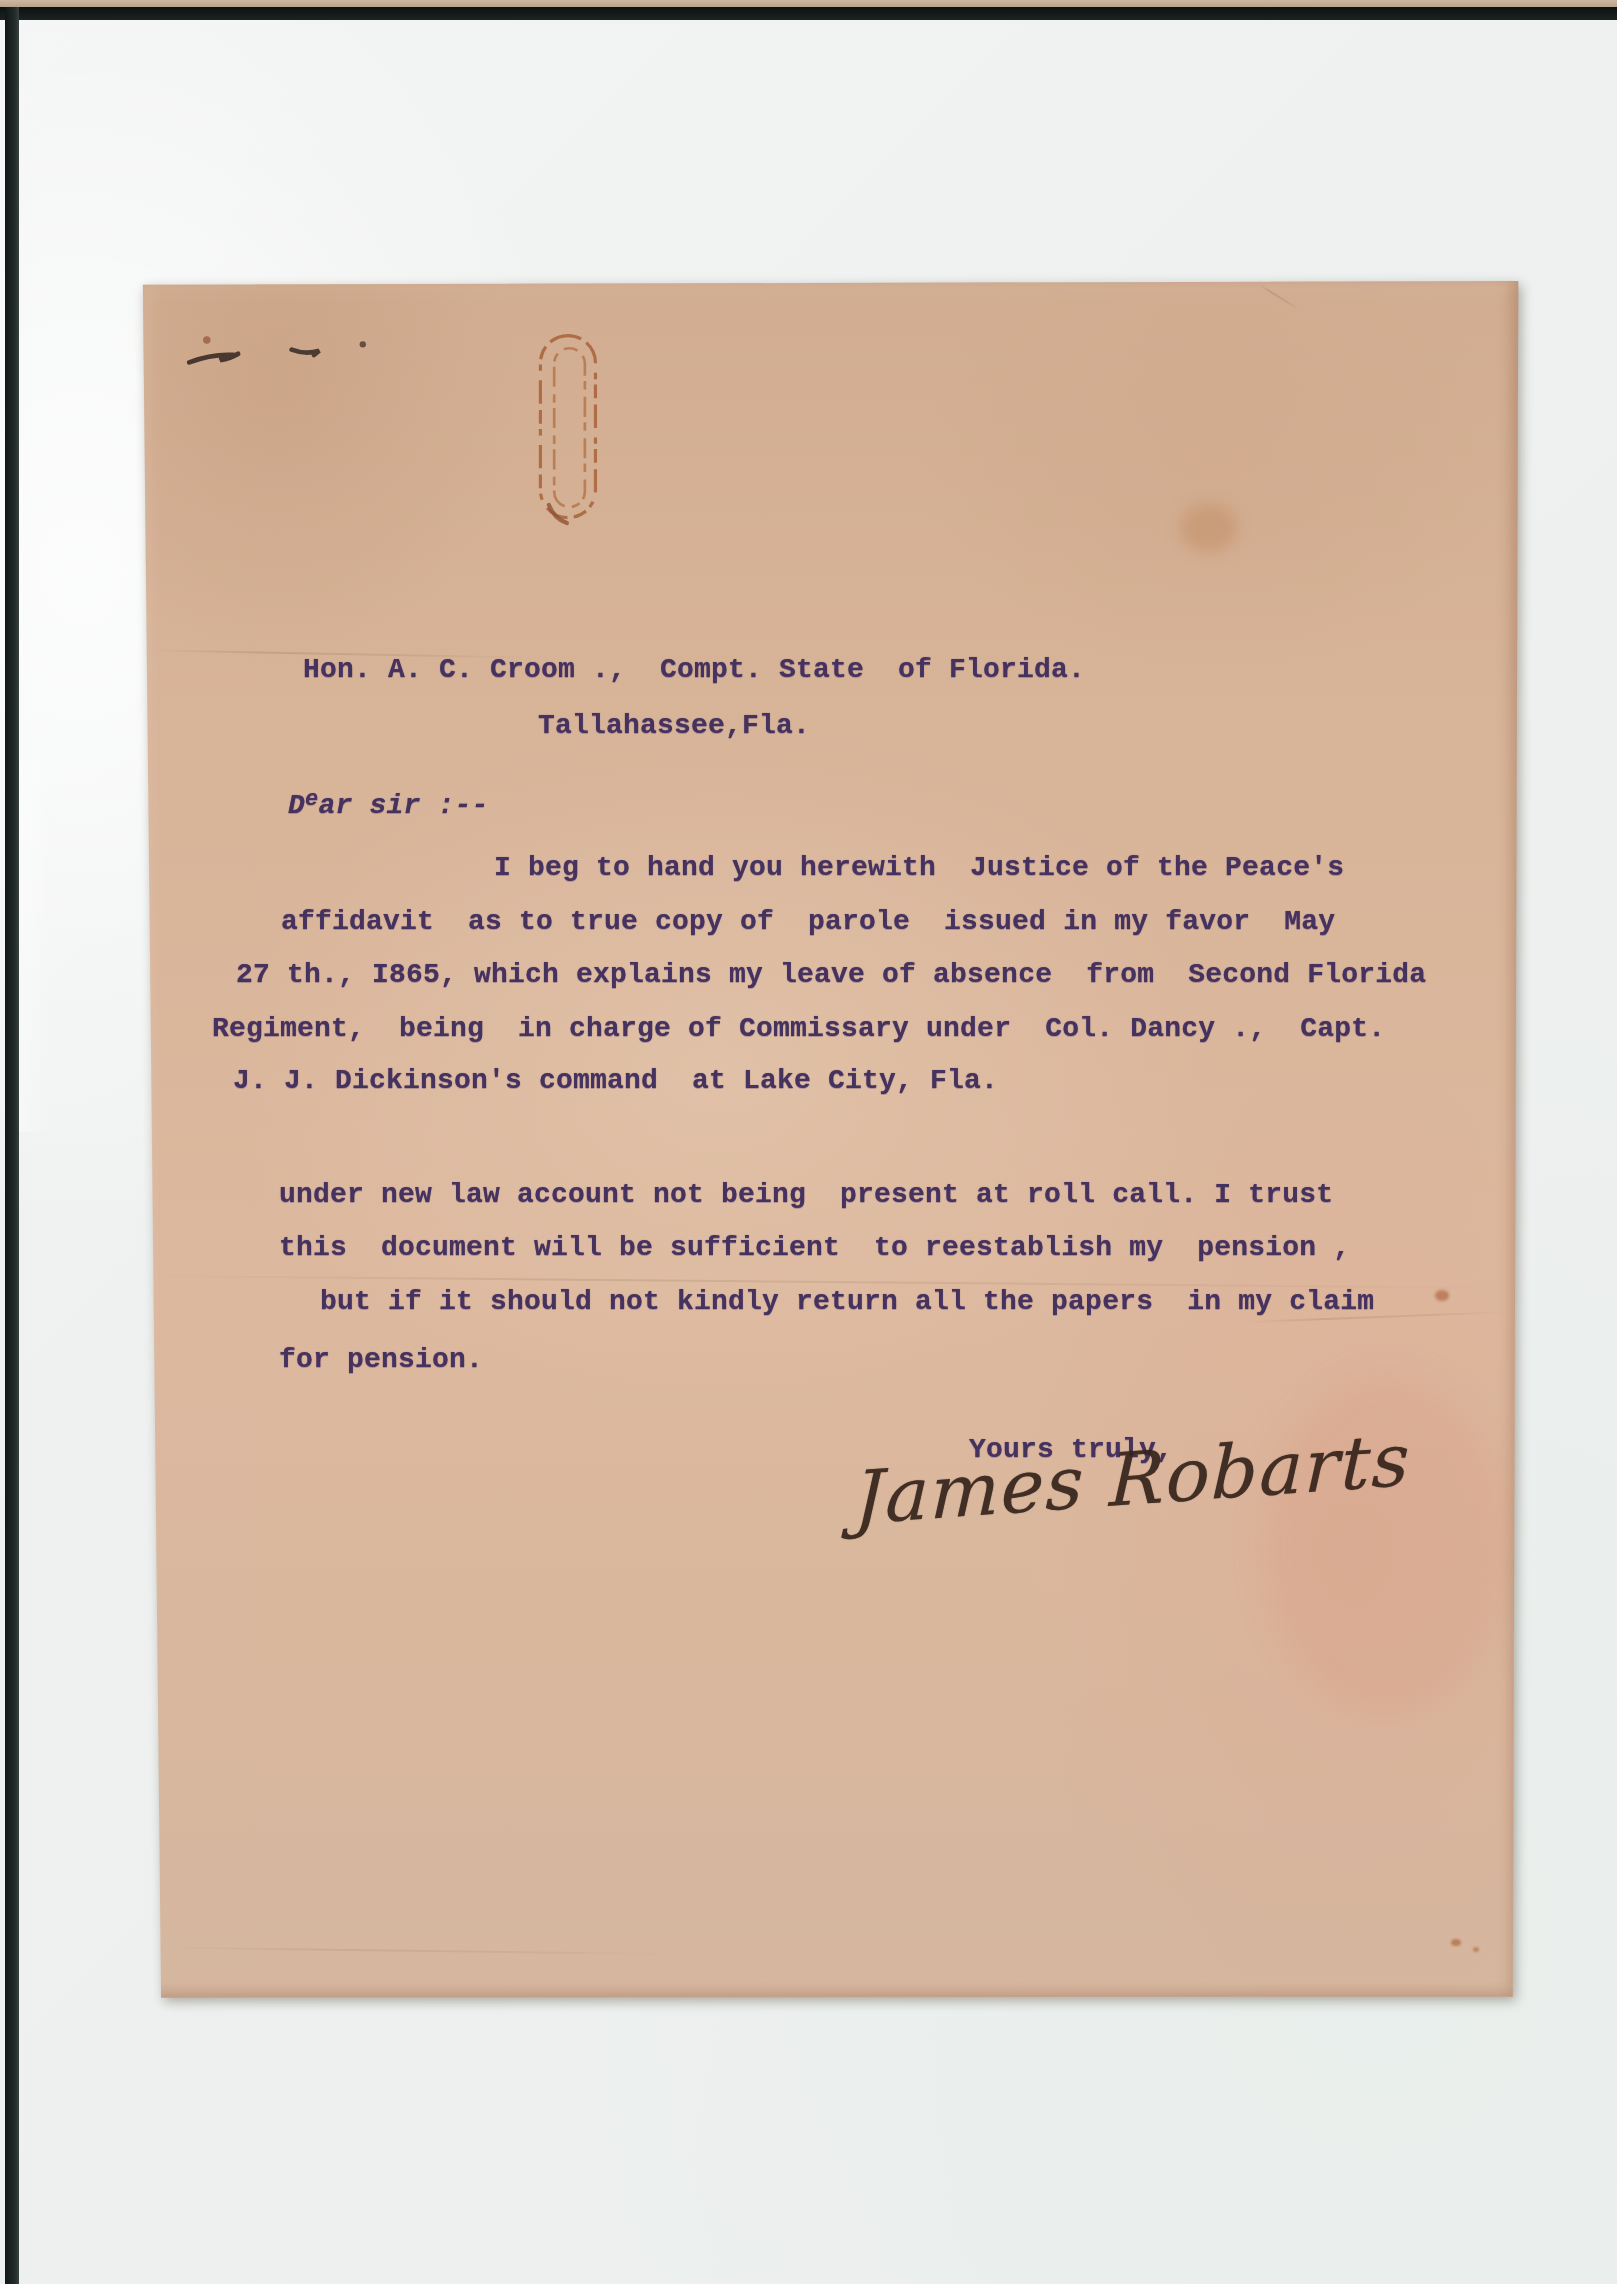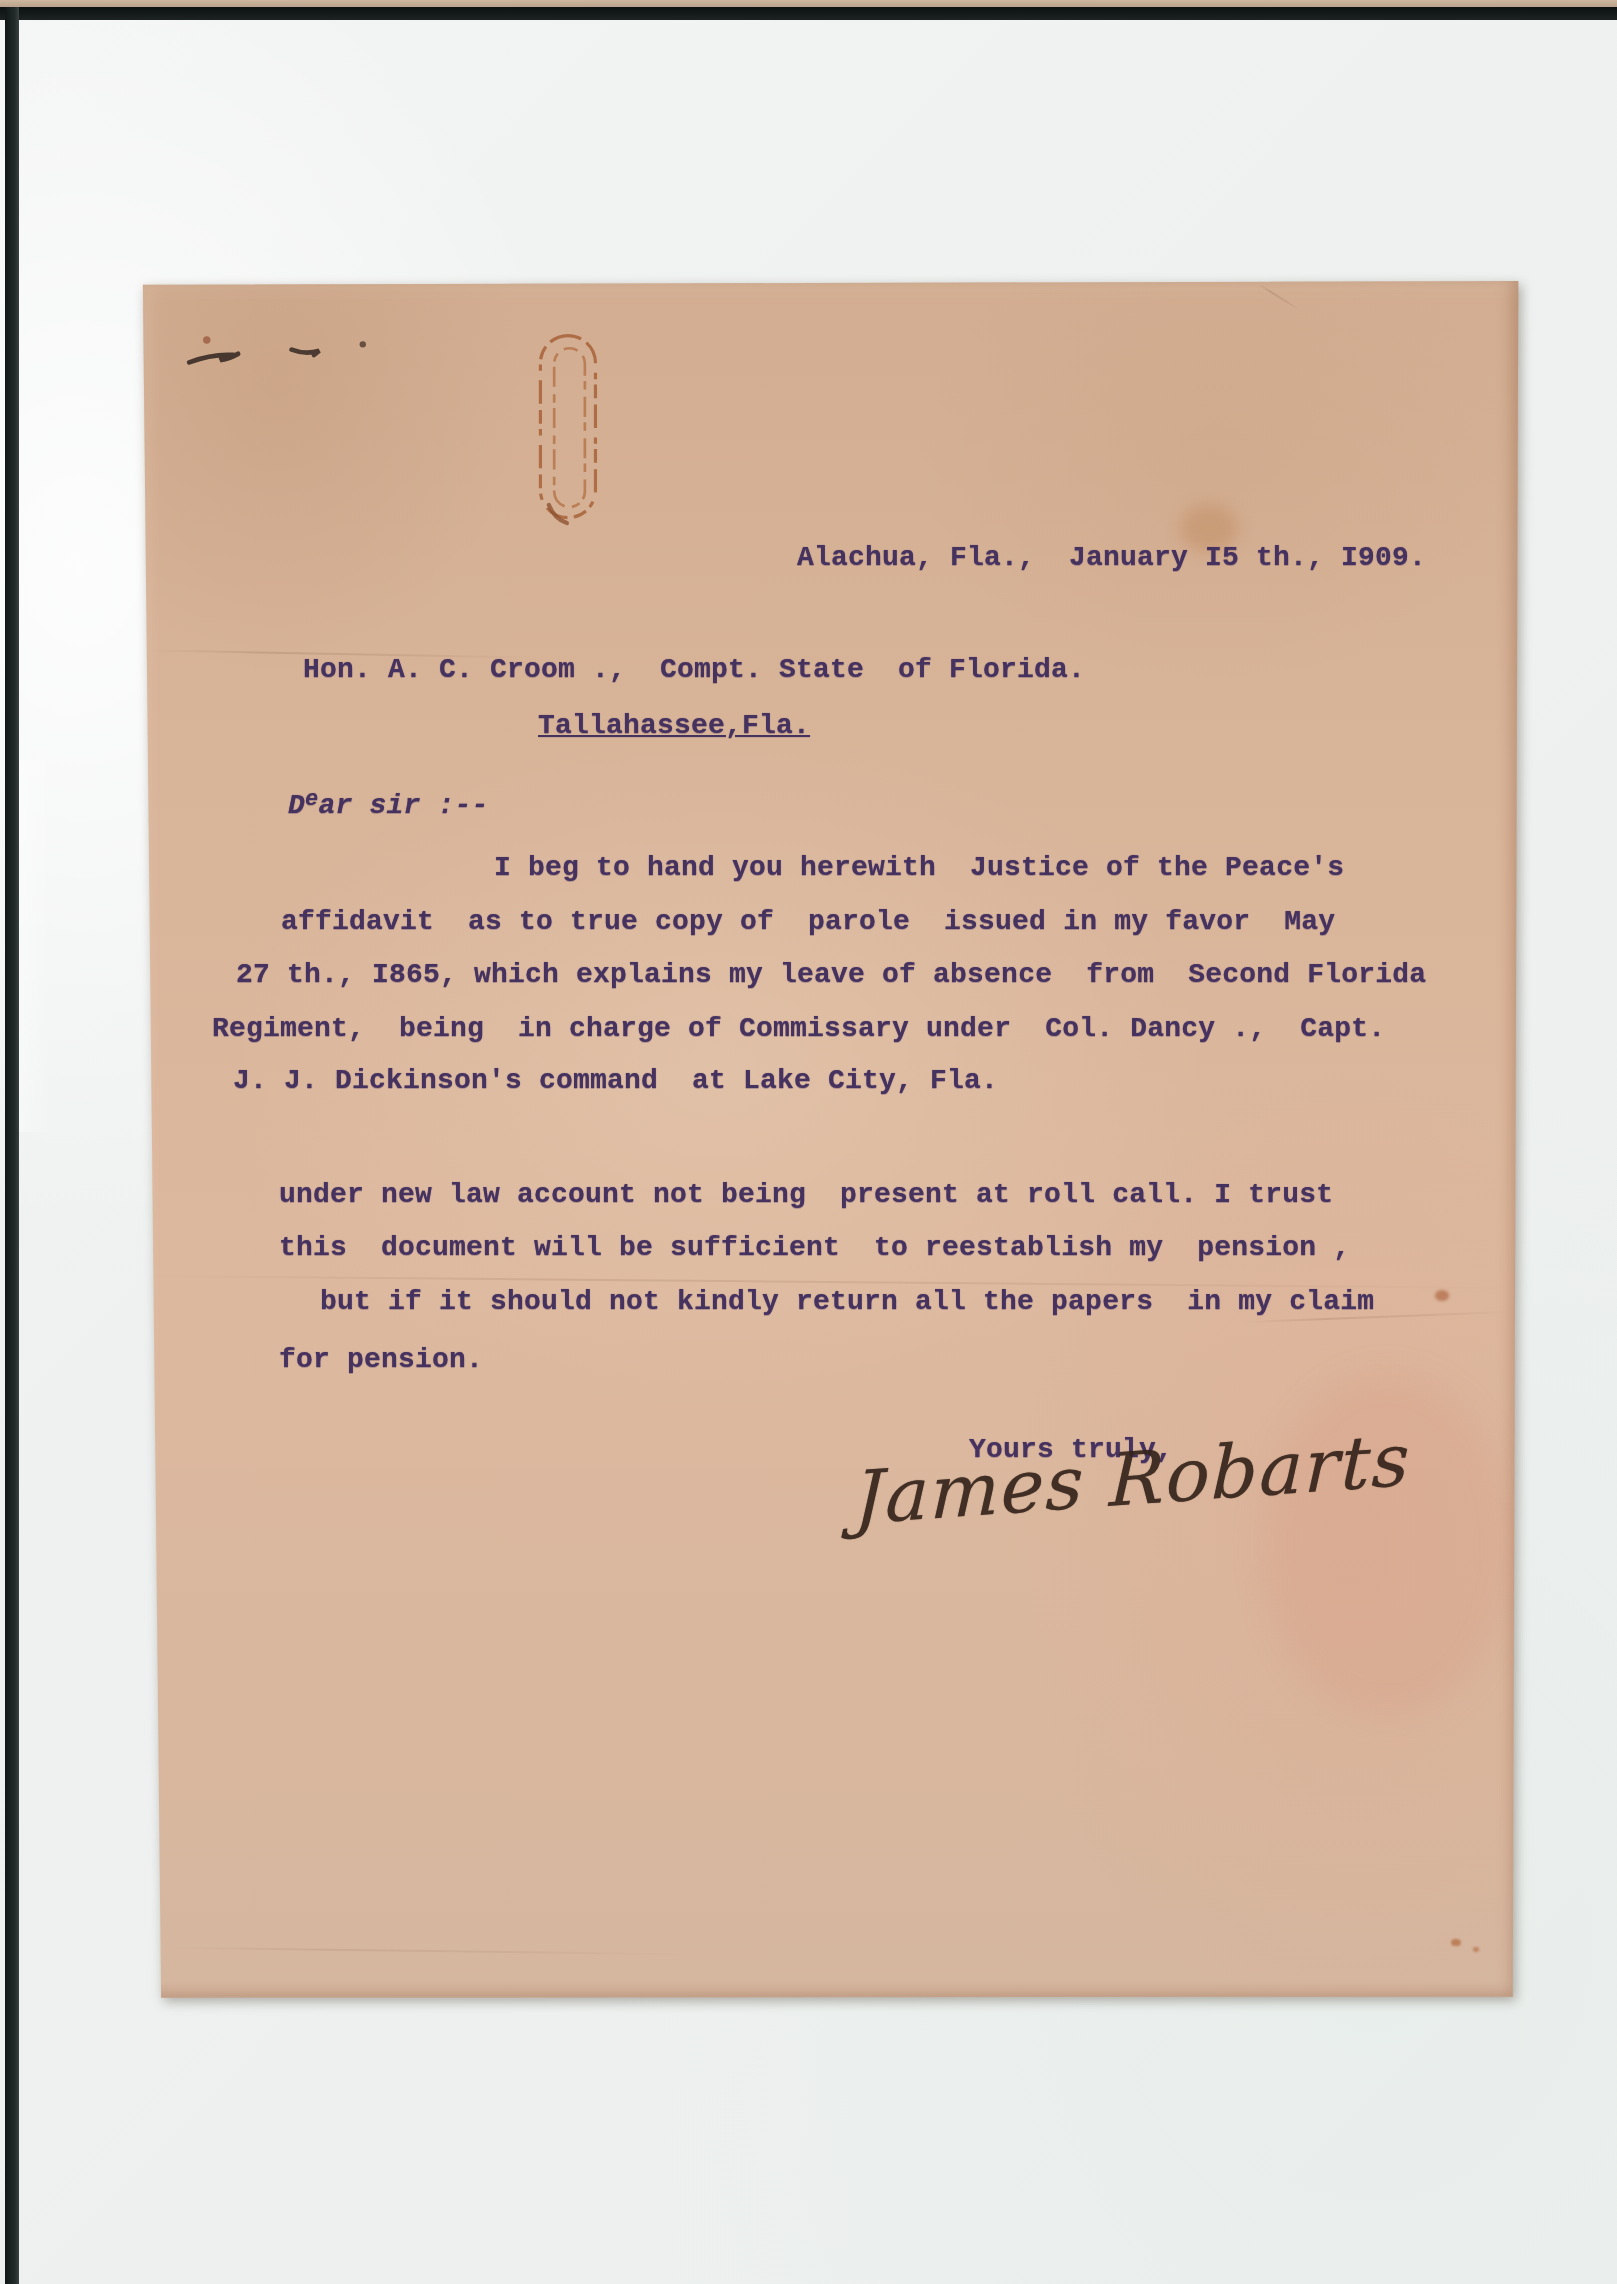--- a/index.html
+++ b/index.html
@@ -65,21 +65,21 @@
   
   .line{
     position:absolute;white-space:pre;
     font-family:"Liberation Mono","DejaVu Sans Mono",monospace;
     font-size:28px;font-weight:700;line-height:34px;letter-spacing:0.2px;
     color:#46325f;
     text-shadow:0 0 1.1px rgba(64,44,96,.55),0 0.5px 0 rgba(64,44,96,.25);
   }
   .dateline{left:658px;top:260px;}
   .addr1{left:164px;top:372px;}
-  .addr2{left:399px;top:428px;text-decoration:underline;}
+  .addr2{left:399px;top:428px;}
   .sal{left:149px;top:508px;font-style:italic;}
   .sal .sup{font-size:22px;position:relative;top:-8.5px;}
   .p1l1{left:355px;top:570px;}
   .p1l2{left:142px;top:624px;}
   .p1l3{left:97px;top:677px;}
   .p1l4{left:73px;top:731px;}
   .p1l5{left:94px;top:783px;}
   .p2l1{left:339px;top:840px;}
   .p2l2{left:140px;top:897px;}
   .p2l3{left:140px;top:950px;}
@@ -128,21 +128,20 @@
       <circle cx="352" cy="38" r="6" fill="#3a2b22" opacity=".7"></circle>
       <circle cx="58" cy="30" r="7" fill="#8a4326" opacity=".6"></circle>
     </svg>
 
     <svg width="90" height="207" viewBox="0 0 170 390" style="position:absolute;left:394px;top:49px;opacity:.8;">
       <rect x="14" y="10" width="104" height="344" rx="52" fill="none" stroke="#9c4f22" stroke-width="6" stroke-dasharray="26 12 44 18 12 10" opacity=".85"></rect>
       <rect x="40" y="34" width="58" height="300" rx="29" fill="none" stroke="#a85a28" stroke-width="5" stroke-dasharray="16 14 38 10" opacity=".7"></rect>
       <path d="M30,330 q10,26 34,34" stroke="#7e3c1a" stroke-width="8" fill="none" stroke-linecap="round" opacity=".8"></path>
     </svg>
 
-    <div class="line dateline">Alachua, Fla.,  January I5 th., I909.</div>
 
     <div class="line addr1">Hon. A. C. Croom .,  Compt. State  of Florida.</div>
     <div class="line addr2">Tallahassee,Fla.</div>
 
     <div class="line sal"><span>D</span><span class="sup">e</span><span>ar sir :--</span></div>
 
     <div class="line p1l1">I beg to hand you herewith  Justice of the Peace's</div>
     <div class="line p1l2">affidavit  as to true copy of  parole  issued in my favor  May</div>
     <div class="line p1l3">27 th., I865, which explains my leave of absence  from  Second Florida</div>
     <div class="line p1l5">J. J. Dickinson's command  at Lake City, Fla.</div>

